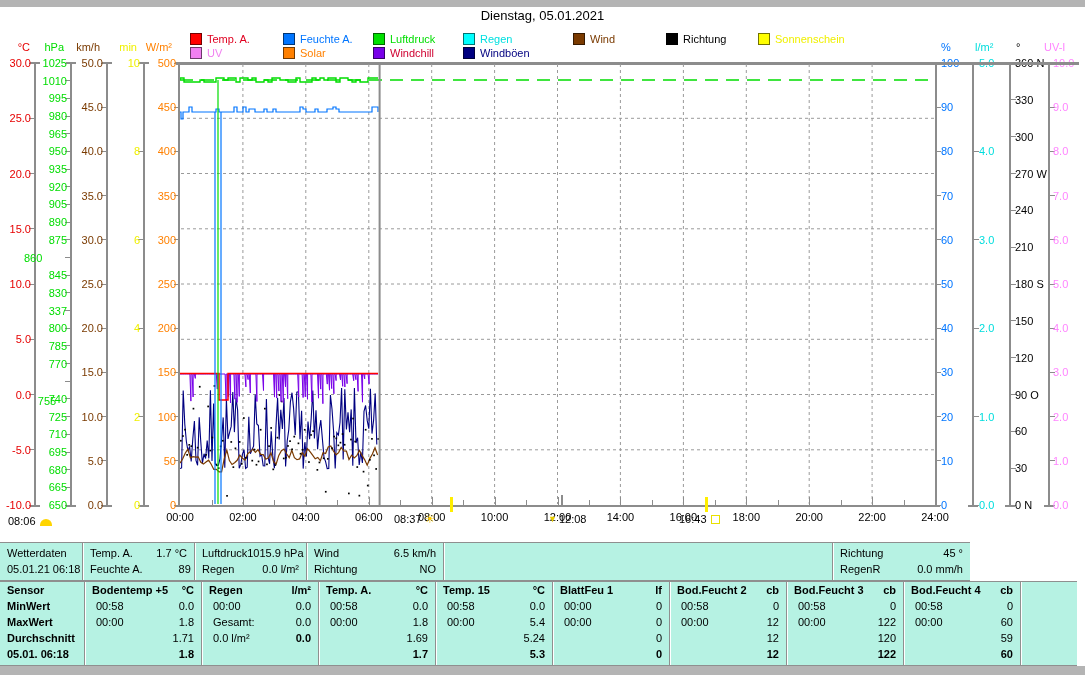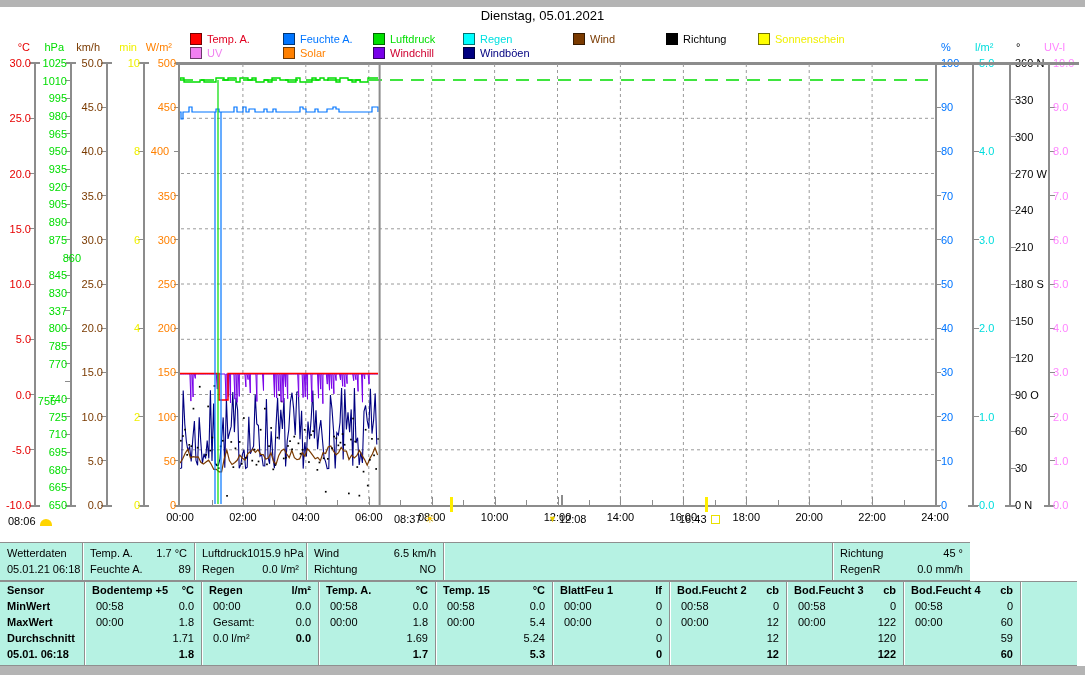--- a/index.html
+++ b/index.html
@@ -122,21 +122,21 @@
       <div class="ticklab" style="left:27px;top:163.1px;width:40px;text-align:right;color:#00dd00;">935</div>
       <div class="gline" style="left:65px;top:186.3px;width:5px;height:1px;"></div>
       <div class="ticklab" style="left:27px;top:180.8px;width:40px;text-align:right;color:#00dd00;">920</div>
       <div class="gline" style="left:65px;top:203.9px;width:5px;height:1px;"></div>
       <div class="ticklab" style="left:27px;top:198.4px;width:40px;text-align:right;color:#00dd00;">905</div>
       <div class="gline" style="left:65px;top:221.6px;width:5px;height:1px;"></div>
       <div class="ticklab" style="left:27px;top:216.1px;width:40px;text-align:right;color:#00dd00;">890</div>
       <div class="gline" style="left:65px;top:239.3px;width:5px;height:1px;"></div>
       <div class="ticklab" style="left:27px;top:233.8px;width:40px;text-align:right;color:#00dd00;">875</div>
       <div class="gline" style="left:65px;top:257.0px;width:5px;height:1px;"></div>
-      <div class="ticklab" style="left:41px;top:251.5px;width:40px;text-align:right;color:#00dd00;">860</div>
+      <div class="ticklab" style="left:24px;top:251.5px;width:40px;text-align:left;color:#00dd00;">860</div>
       <div class="gline" style="left:65px;top:274.7px;width:5px;height:1px;"></div>
       <div class="ticklab" style="left:27px;top:269.2px;width:40px;text-align:right;color:#00dd00;">845</div>
       <div class="gline" style="left:65px;top:292.3px;width:5px;height:1px;"></div>
       <div class="ticklab" style="left:27px;top:286.8px;width:40px;text-align:right;color:#00dd00;">830</div>
       <div class="gline" style="left:65px;top:310.0px;width:5px;height:1px;"></div>
       <div class="ticklab" style="left:27px;top:304.5px;width:40px;text-align:right;color:#00dd00;">337</div>
       <div class="gline" style="left:65px;top:327.7px;width:5px;height:1px;"></div>
       <div class="ticklab" style="left:27px;top:322.2px;width:40px;text-align:right;color:#00dd00;">800</div>
       <div class="gline" style="left:65px;top:345.4px;width:5px;height:1px;"></div>
       <div class="ticklab" style="left:27px;top:339.9px;width:40px;text-align:right;color:#00dd00;">785</div>
@@ -201,21 +201,21 @@
       <div class="gline" style="left:138px;top:504.5px;width:5px;height:1px;"></div>
       <div class="ticklab" style="left:100px;top:499.0px;width:40px;text-align:right;color:#f0f000;">0</div>
       <div class="unitlab" style="left:132px;top:41px;width:40px;text-align:right;color:#ff8000;font-weight:normal;">W/m²</div>
       <div class="gline" style="left:175px;top:62px;width:10px;height:2px;"></div>
       <div class="gline" style="left:175px;top:505px;width:10px;height:2px;"></div>
       <div class="gline" style="left:174px;top:62.5px;width:5px;height:1px;"></div>
       <div class="ticklab" style="left:136px;top:57.0px;width:40px;text-align:right;color:#ff8000;">500</div>
       <div class="gline" style="left:174px;top:106.7px;width:5px;height:1px;"></div>
       <div class="ticklab" style="left:136px;top:101.2px;width:40px;text-align:right;color:#ff8000;">450</div>
       <div class="gline" style="left:174px;top:150.9px;width:5px;height:1px;"></div>
-      <div class="ticklab" style="left:136px;top:145.4px;width:48px;text-align:center;color:#ff8000;">400</div>
+      <div class="ticklab" style="left:136px;top:145.4px;width:40px;text-align:right;color:#ff8000;">400</div>
       <div class="gline" style="left:174px;top:195.1px;width:5px;height:1px;"></div>
       <div class="ticklab" style="left:136px;top:189.6px;width:40px;text-align:right;color:#ff8000;">350</div>
       <div class="gline" style="left:174px;top:239.3px;width:5px;height:1px;"></div>
       <div class="ticklab" style="left:136px;top:233.8px;width:40px;text-align:right;color:#ff8000;">300</div>
       <div class="gline" style="left:174px;top:283.5px;width:5px;height:1px;"></div>
       <div class="ticklab" style="left:136px;top:278.0px;width:40px;text-align:right;color:#ff8000;">250</div>
       <div class="gline" style="left:174px;top:327.7px;width:5px;height:1px;"></div>
       <div class="ticklab" style="left:136px;top:322.2px;width:40px;text-align:right;color:#ff8000;">200</div>
       <div class="gline" style="left:174px;top:371.9px;width:5px;height:1px;"></div>
       <div class="ticklab" style="left:136px;top:366.4px;width:40px;text-align:right;color:#ff8000;">150</div>

